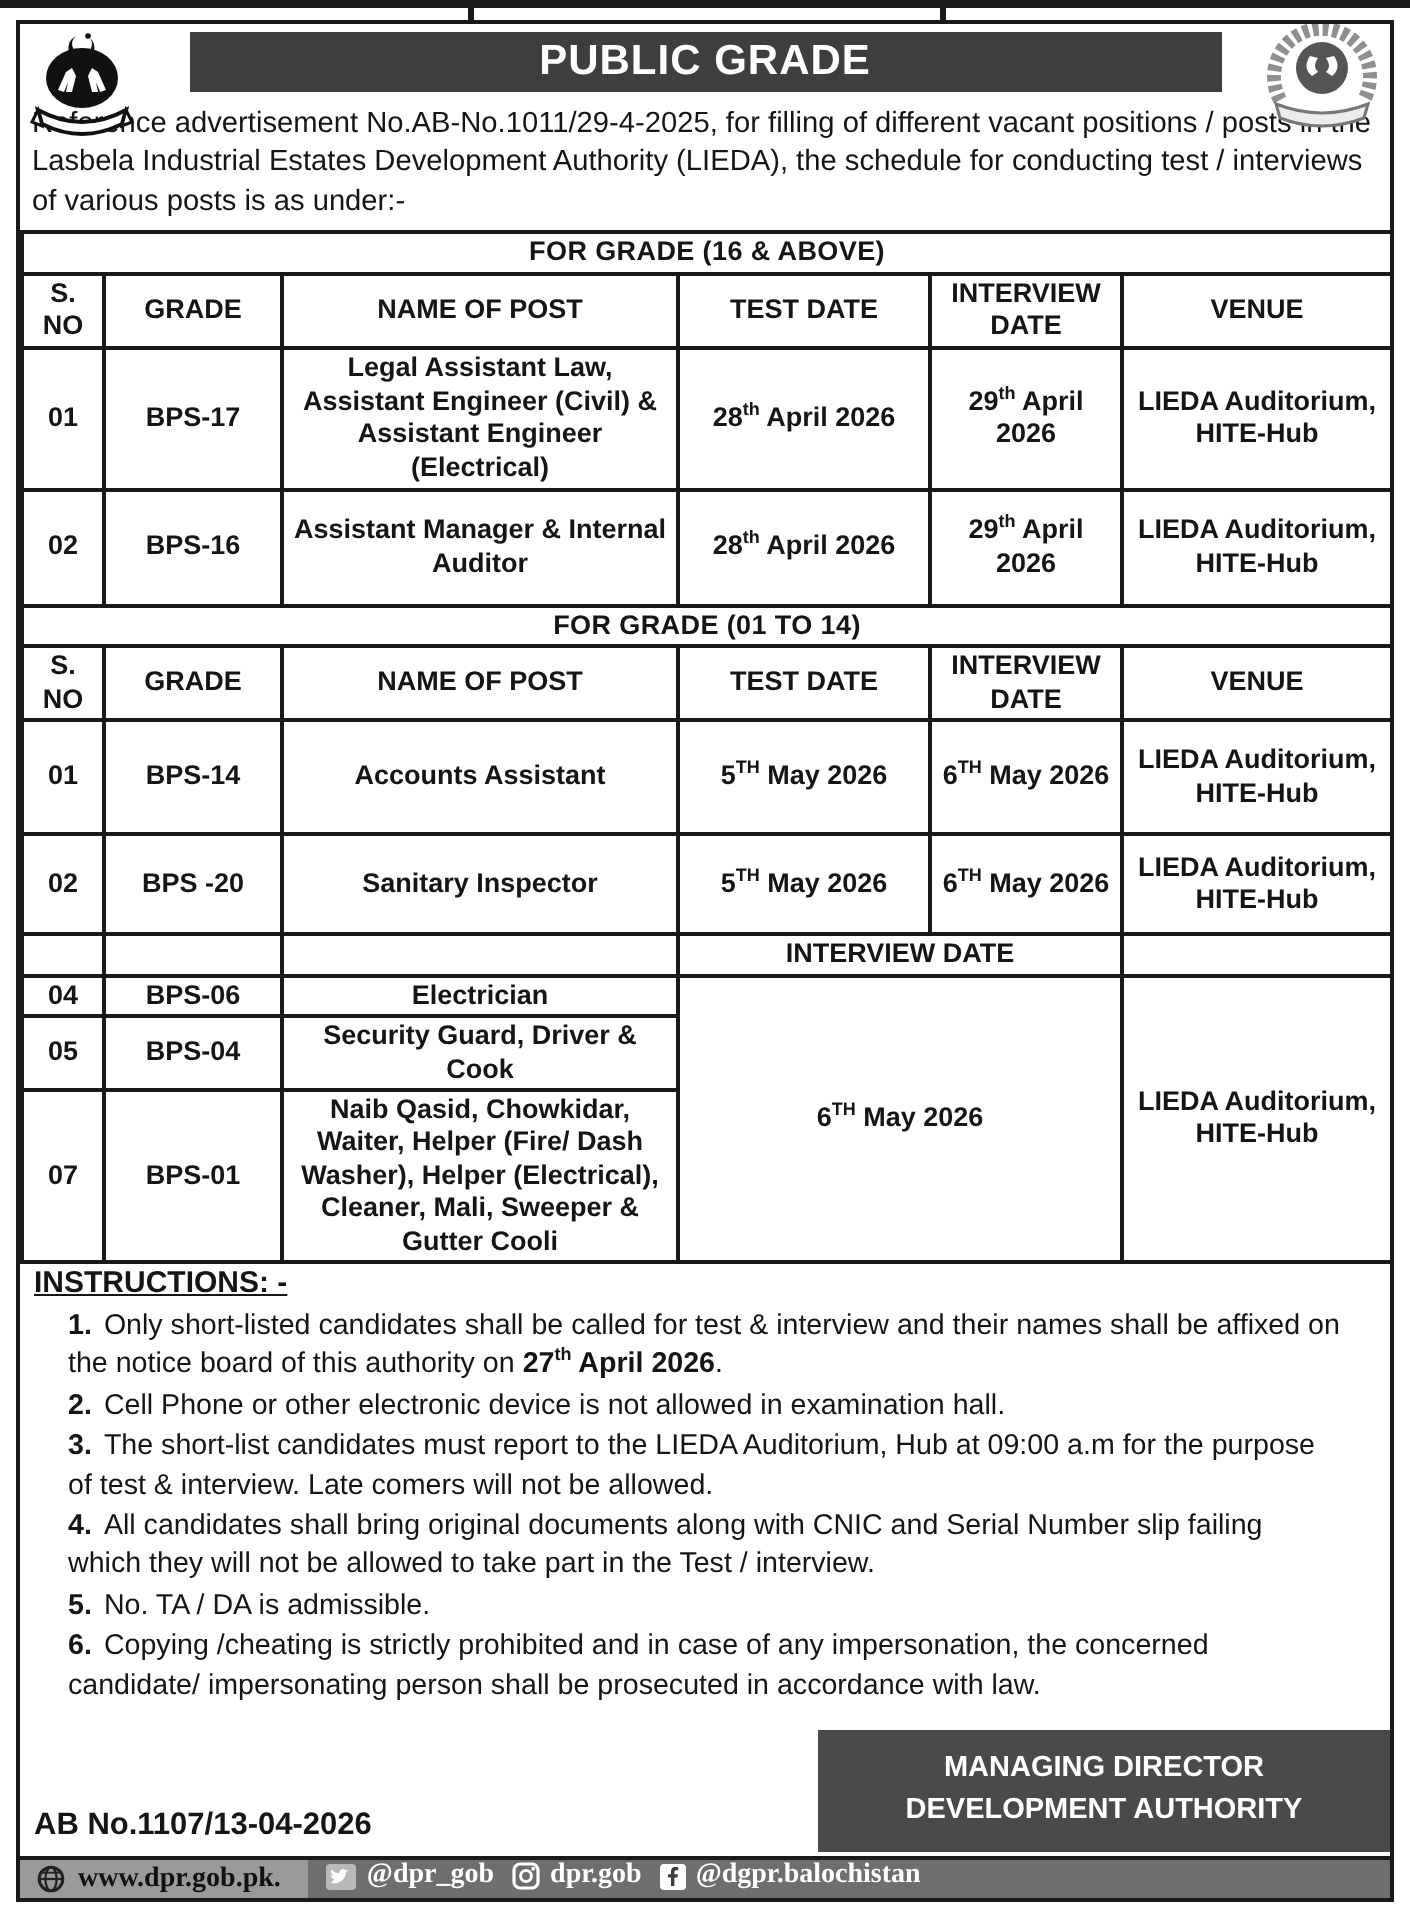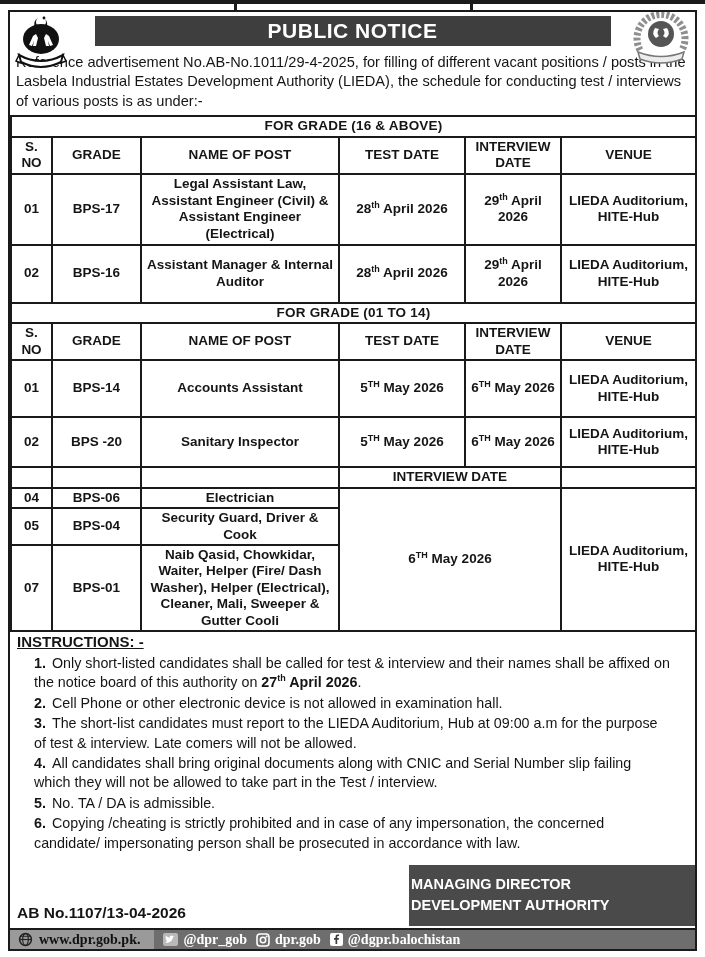--- a/index.html
+++ b/index.html
@@ -40,27 +40,27 @@
 
   .instructions { padding:0 7px 0; font-size:14.3px; line-height:1.36; }
   .instr-heading { font-weight:bold; font-size:15px; text-decoration:underline; }
   .instructions p { margin:1px 17px; }
   .num { font-weight:bold; margin-right:6px; }
   .bold-date { font-weight:bold; }
 
   .ab-no { position:absolute; left:7px; bottom:27px; font-weight:bold; font-size:15.5px; }
   .md-box {
     position:absolute; right:0; bottom:23px; width:286px;
-    background:var(--signature_box,#4a4a4a); color:#fff; text-align:left;
+    background:var(--signature_box,#4a4a4a); color:#fff; text-align:center;
     font-weight:bold; font-size:14.5px; line-height:1.5; padding:9px 2px;
   }
   .social-bar {
     position:absolute; left:0; right:0; bottom:0; height:21px;
     background:var(--social_bar,#6e6e6e); border-top:2px solid #1a1a1a;
-    display:flex; align-items:center; color:#fff;
+    display:flex; align-items:flex-start; color:#fff;
     font-family:"Liberation Serif", serif; font-weight:bold; font-size:14px;
     white-space:nowrap; overflow:hidden;
   }
   .bar-left {
     background:var(--social_bar_left,#9a9a9a); height:100%;
     display:flex; align-items:center; gap:6px; padding:0 14px 0 8px;
     color:#111; flex:0 0 auto;
   }
   .bar-item { display:flex; align-items:center; gap:5px; margin-left:9px; }
   .icon { display:inline-flex; align-items:center; }
@@ -90,21 +90,21 @@
   <span class="logo-right icon">
     <svg width="66" height="58" viewBox="0 0 66 58">
       <path d="M12 38 a24 24 0 1 1 42 0" fill="none" stroke="#8f8f8f" stroke-width="7" stroke-dasharray="3 2"></path>
       <circle cx="33" cy="22" r="13" fill="#555"></circle>
       <path d="M27 16 q-4 6 1 10 l3 -2 q-3 -3 0 -7 z" fill="#fff"></path>
       <path d="M39 16 q4 6 -1 10 l-3 -2 q3 -3 0 -7 z" fill="#fff"></path>
       <path d="M10 40 q23 9 46 0 l-2 7 q-21 8 -42 0 z" fill="#ececec" stroke="#777" stroke-width="1.5"></path>
     </svg>
   </span>
 
-  <div class="title-bar">PUBLIC NOTICE</div>
+  <div class="title-bar">PUBLIC GRADE</div>
 
   <p class="intro">Reference advertisement No.AB-No.1011/29-4-2025, for filling of different vacant positions / posts in the Lasbela Industrial Estates Development Authority (LIEDA), the schedule for conducting test / interviews of various posts is as under:-</p>
 
   <table class="notice-table">
     <colgroup>
       <col style="width:41px">
         <col style="width:89px">
         <col style="width:198px">
       <col style="width:126px">
         <col style="width:96px">

